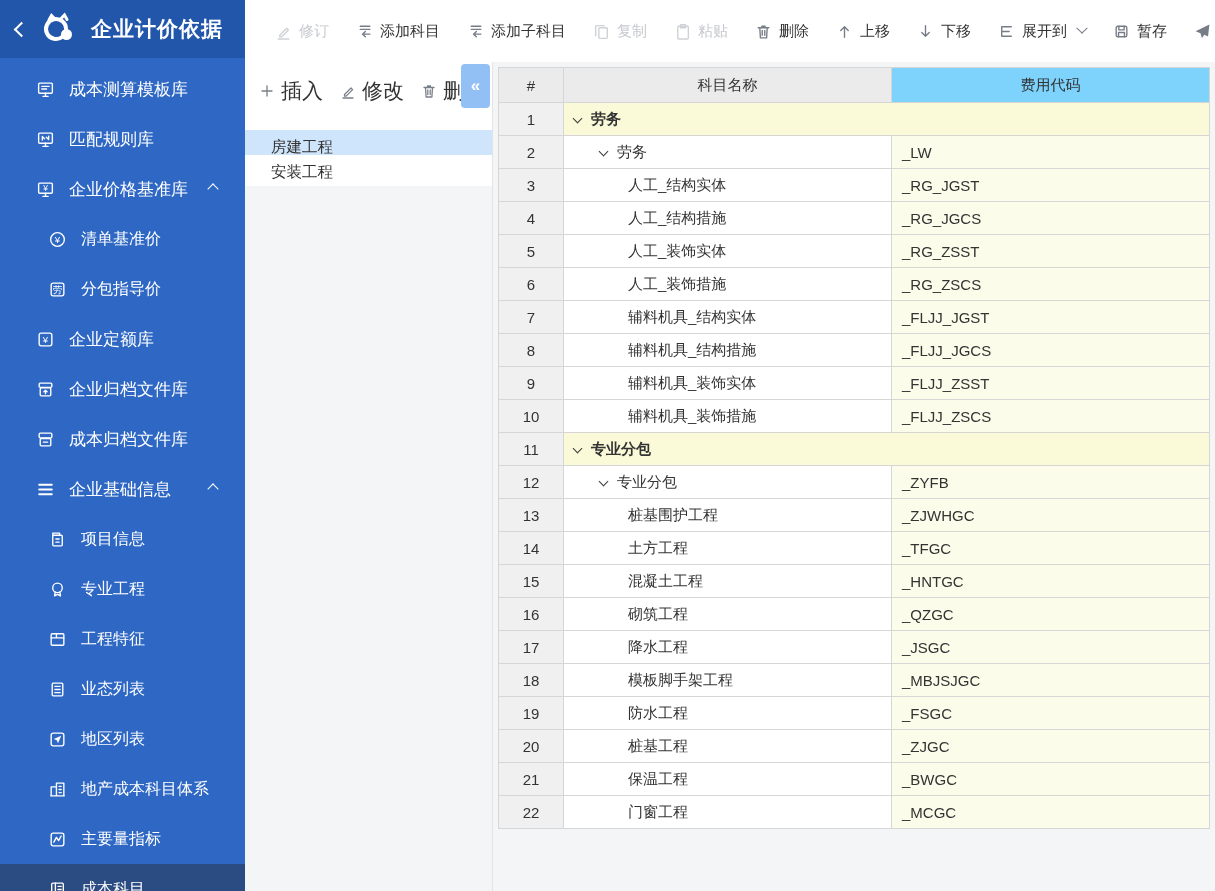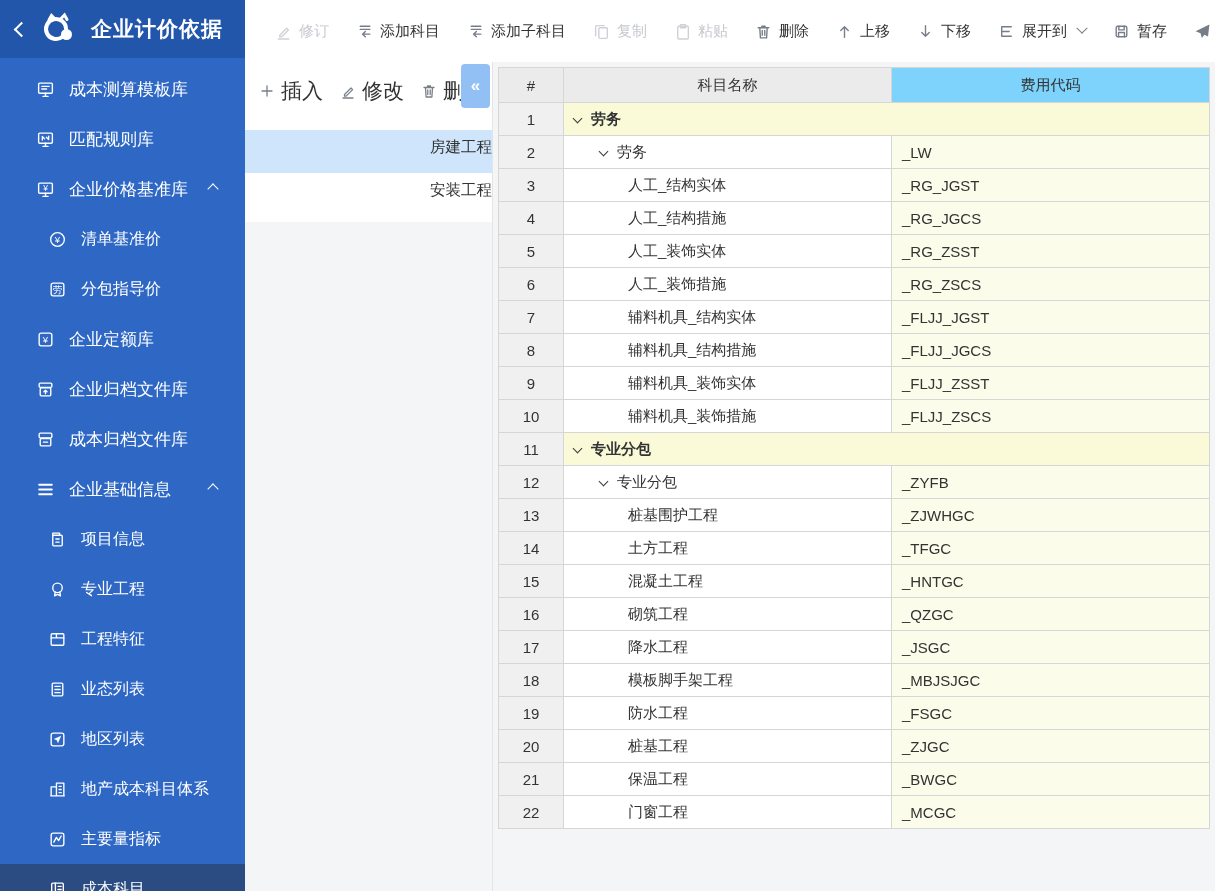--- a/index.html
+++ b/index.html
@@ -33,21 +33,21 @@
   .dd-chevron { width:8px; height:8px; border-right:1.6px solid #777d87; border-bottom:1.6px solid #777d87; transform:rotate(45deg) translate(-2px,-2px); margin-left:4px; }
 
   .content { flex:1; display:flex; min-height:0; background:#f4f5f6; }
   .middle-col { width:248px; flex-shrink:0; border-right:1px solid #e2e4e7; position:relative; }
   .panel-card { background:#fff; width:247px; padding-bottom:6px; }
   .panel-toolbar { height:58px; display:flex; align-items:center; gap:17px; padding-left:14px; font-size:21px; }
   .p-btn { display:flex; align-items:center; gap:6px; cursor:pointer; color:#333; }
   .p-btn svg { width:16px; height:16px; stroke:#7a8089; fill:none; stroke-width:1.3; stroke-linecap:round; stroke-linejoin:round; display:block; }
   .collapse-btn { position:absolute; top:2px; right:2px; width:29px; height:44px; background:#93c0f4; color:#fff; border:none; border-radius:4px; font-size:17px; font-weight:bold; cursor:pointer; line-height:44px; text-align:center; font-family:"Liberation Sans",sans-serif; }
   .tree-list { margin-top:10px; }
-  .tree-item { height:43px; line-height:33px; padding-left:26px; font-size:15.5px; color:#333; cursor:pointer;text-align:right; }
+  .tree-item { height:25px; line-height:33px; padding-left:26px; font-size:15.5px; color:#333; cursor:pointer; }
   .tree-item.selected { background:#cfe5fb; }
 
   
   .table-wrap { flex:1; margin:5px 5px 0 5px; min-width:0; }
   table.subjects { border-collapse:collapse; width:100%; table-layout:fixed; font-size:15px; background:#fff; }
   table.subjects th, table.subjects td { border:1px solid #d6d6d6; height:33px; padding:0 10px; overflow:hidden; white-space:nowrap; }
   table.subjects thead th { height:35px; background:#ebebeb; font-weight:normal; text-align:center; color:#333; }
   table.subjects thead th.fee-col { background:#7dd3fc; }
   td.num { background:#f0f0f0; text-align:center; width:65px; color:#333; }
   td.name-cell { background:#fff; }

